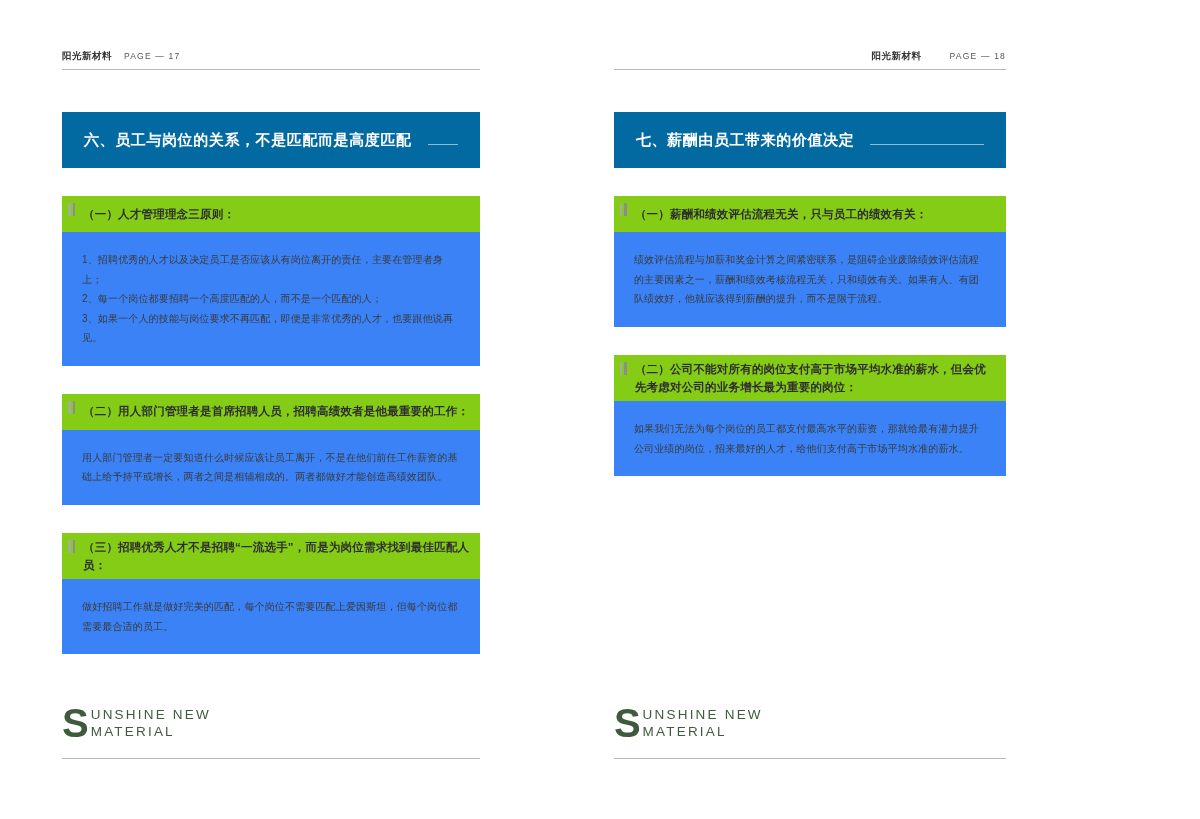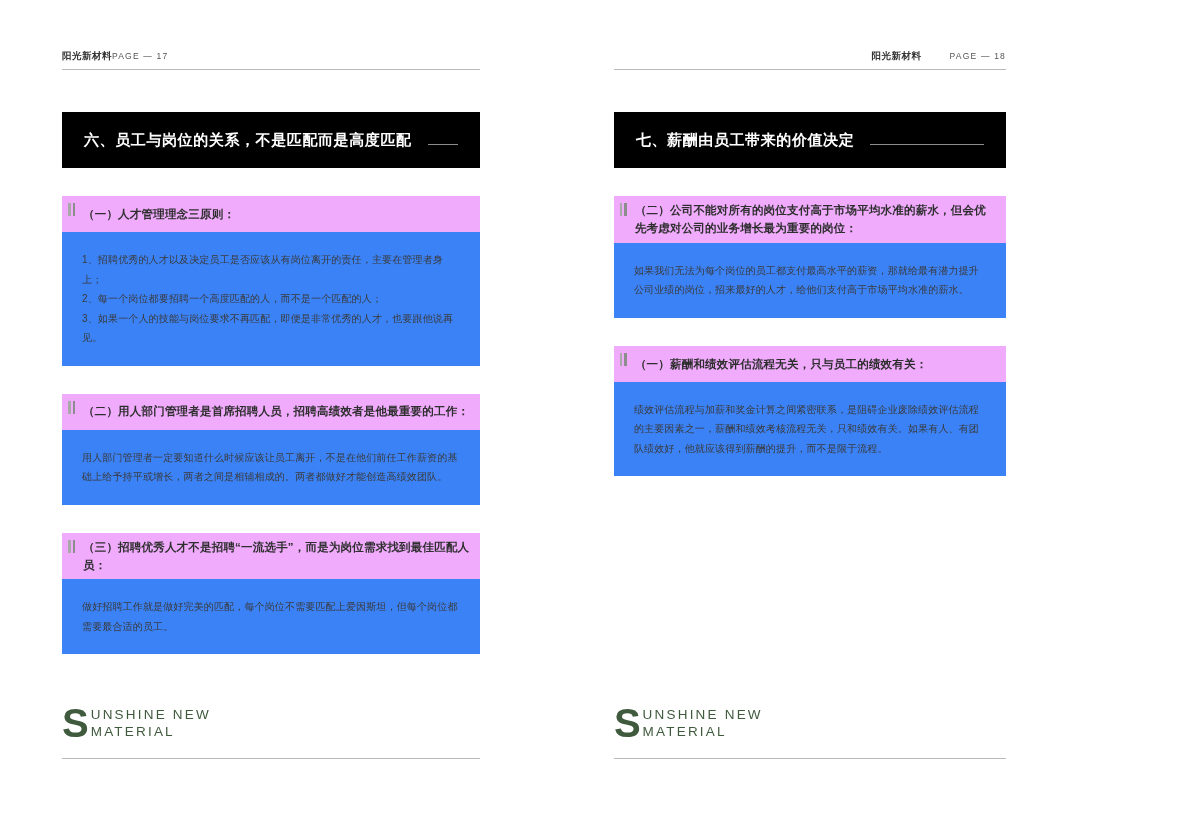--- a/index.html
+++ b/index.html
@@ -45,27 +45,28 @@
   .hdr-brand {
     font-size: 9.5px;
     color: #333;
     font-weight: bold;
     letter-spacing: 0.5px;
   }
   .hdr-page {
     font-size: 8.5px;
     color: #555;
     letter-spacing: 1.2px;
+    margin-left: 12px;
   }
   .page-header.align-right .hdr-page { margin-left: 28px; }
 
   
   .title-bar {
     margin-top: 42px;
-    background: #000000;
+    background: #0369a1;
     height: 56px;
     display: flex;
     align-items: center;
     padding: 0 22px;
     position: relative;
   }
   .title-bar .title-text {
     color: #ffffff;
     font-size: 15px;
     font-weight: bold;
@@ -78,21 +79,21 @@
     background: rgba(255,255,255,0.55);
     margin-left: 16px;
     margin-top: 8px;
   }
 
   
   .section { margin-top: 28px; }
   .section:first-of-type { margin-top: 30px; }
 
   .section-head {
-    background: #f0abfc;
+    background: #84cc16;
     min-height: 26px;
     display: flex;
     align-items: center;
     padding: 5px 10px 5px 6px;
   }
   .bars {
     display: inline-flex;
     gap: 2px;
     margin-right: 8px;
     flex: 0 0 auto;
@@ -239,37 +240,37 @@
       <span class="title-text">七、薪酬由员工带来的价值决定</span>
       <span class="title-rule"></span>
     </div>
 
     <div class="section">
       <div class="section-head">
         <span class="bars">
             <i></i>
             <i></i>
           </span>
+        <span class="head-text">（一）薪酬和绩效评估流程无关，只与员工的绩效有关：</span>
+      </div>
+      <div class="section-body">
+        <p>绩效评估流程与加薪和奖金计算之间紧密联系，是阻碍企业废除绩效评估流程的主要因素之一，薪酬和绩效考核流程无关，只和绩效有关。如果有人、有团队绩效好，他就应该得到薪酬的提升，而不是限于流程。</p>
+      </div>
+    </div>
+
+    <div class="section">
+      <div class="section-head">
+        <span class="bars">
+            <i></i>
+            <i></i>
+          </span>
         <span class="head-text">（二）公司不能对所有的岗位支付高于市场平均水准的薪水，但会优先考虑对公司的业务增长最为重要的岗位：</span>
       </div>
       <div class="section-body">
         <p>如果我们无法为每个岗位的员工都支付最高水平的薪资，那就给最有潜力提升公司业绩的岗位，招来最好的人才，给他们支付高于市场平均水准的薪水。</p>
-      </div>
-    </div>
-
-    <div class="section">
-      <div class="section-head">
-        <span class="bars">
-            <i></i>
-            <i></i>
-          </span>
-        <span class="head-text">（一）薪酬和绩效评估流程无关，只与员工的绩效有关：</span>
-      </div>
-      <div class="section-body">
-        <p>绩效评估流程与加薪和奖金计算之间紧密联系，是阻碍企业废除绩效评估流程的主要因素之一，薪酬和绩效考核流程无关，只和绩效有关。如果有人、有团队绩效好，他就应该得到薪酬的提升，而不是限于流程。</p>
       </div>
     </div>
 
 
     <div class="footer">
       <div class="logo-wrap">
         <span class="logo-mark">S</span>
         <span class="logo-text">
           <span>UNSHINE NEW</span>
           <span>MATERIAL</span>

